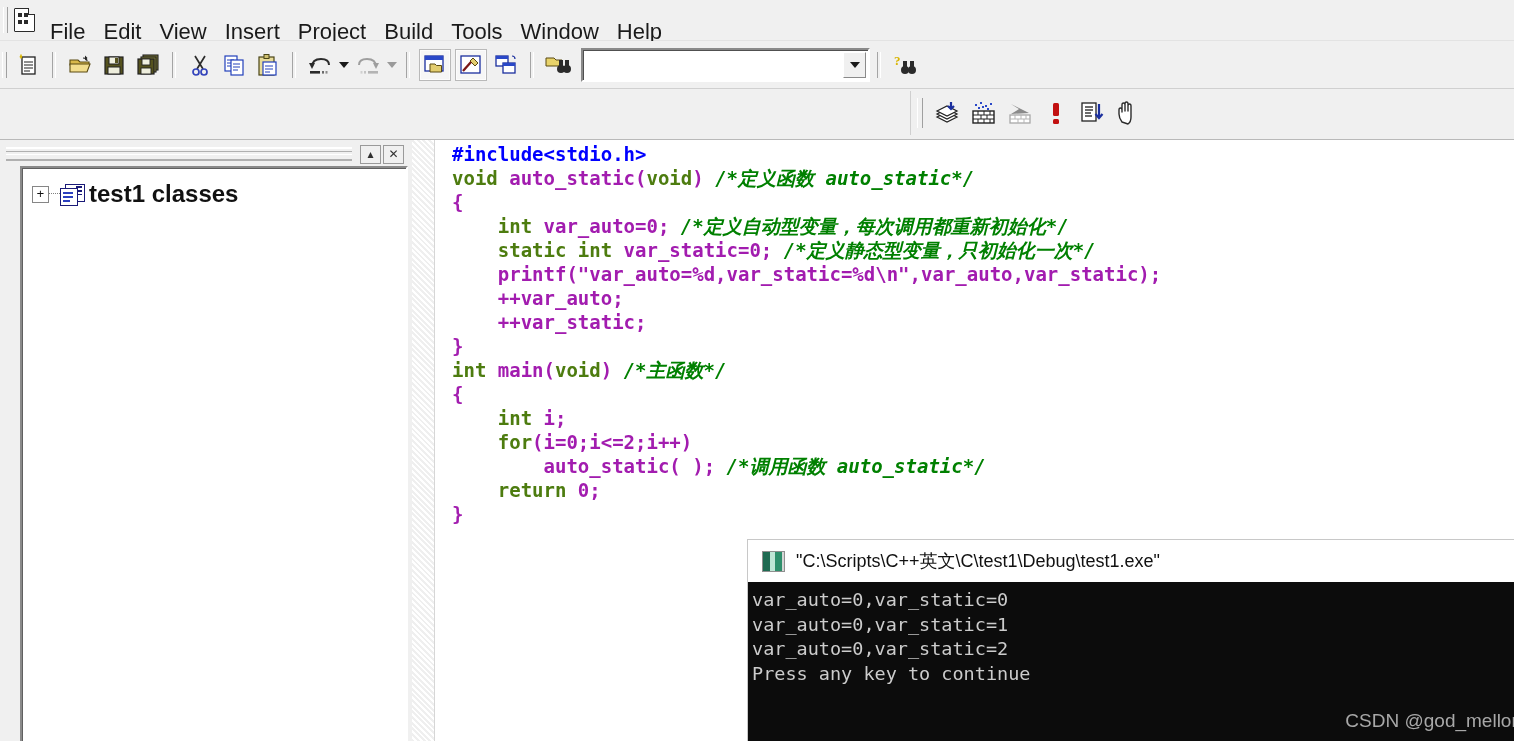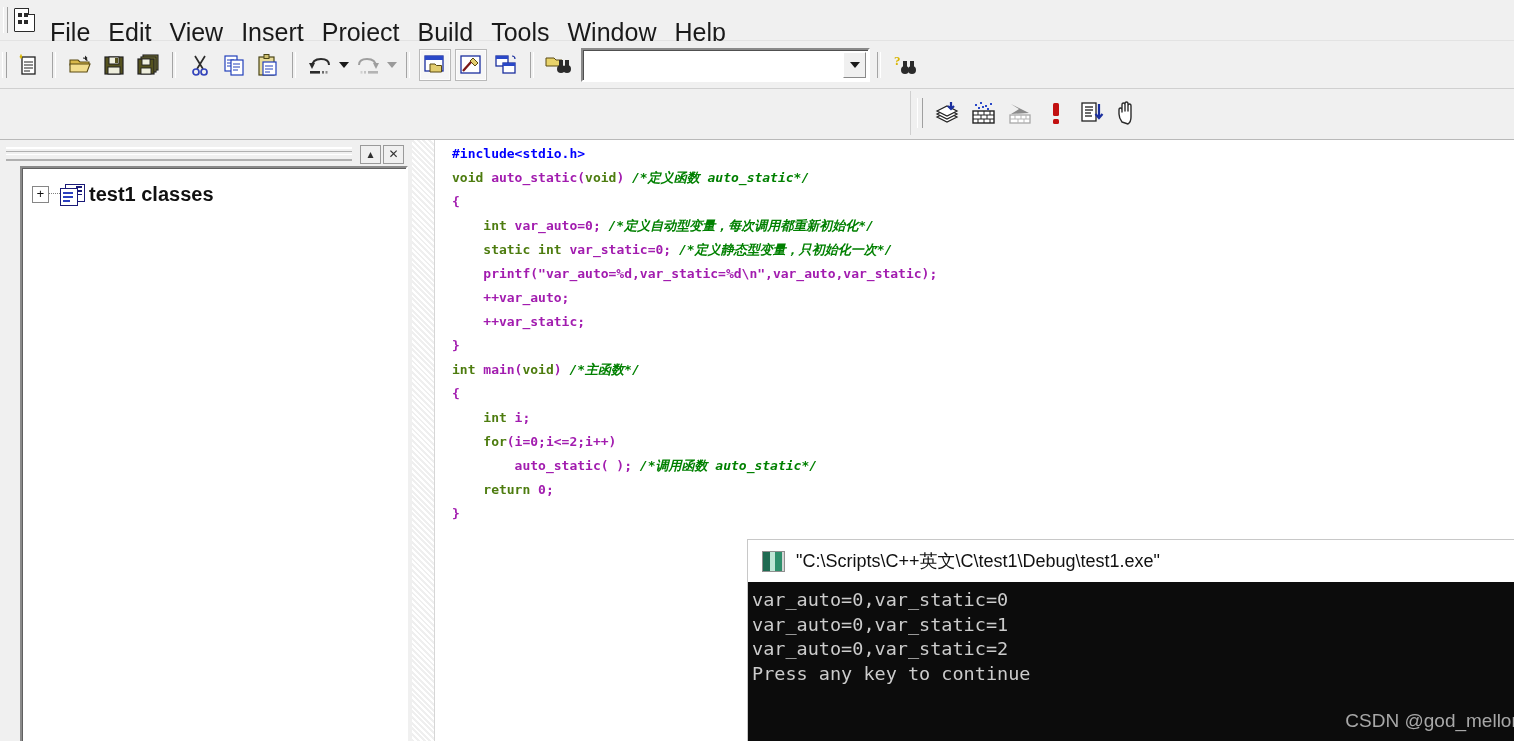--- a/index.html
+++ b/index.html
@@ -36,21 +36,21 @@
     position:absolute;right:-1px;top:-1px;width:6px;height:6px;
     background:#f0f0f0;border-left:1.5px solid #2b2b2b;border-bottom:1.5px solid #2b2b2b;
   }
   .doc-icon .sq{position:absolute;background:#2b2b2b;}
   .doc-icon .s1{left:3px;top:4px;width:4px;height:4px;}
   .doc-icon .s2{left:9px;top:4px;width:4px;height:4px;}
   .doc-icon .s3{left:3px;top:11px;width:4px;height:4px;}
   .doc-icon .s4{left:9px;top:11px;width:4px;height:4px;}
 
   .menu-item{
-    font-size:25px;color:#1a1a1a;padding:2px 9px;cursor:default;
+    font-size:22px;color:#1a1a1a;padding:2px 9px;cursor:default;
     line-height:24px;white-space:nowrap;margin-top:24px;
   }
   .menu-item u{text-decoration:underline;}
 
   
   .toolbar{
     position:absolute;left:0;top:41px;width:1514px;height:47px;
     background:#f0f0f0;display:flex;align-items:center;
     border-bottom:1px solid #d0d0d0;
   }
@@ -169,39 +169,39 @@
   .folder-icon .ln{position:absolute;background:#2b3fbf;height:2px;left:3px;}
   .folder-icon .l1{top:8px;width:10px;}
   .folder-icon .l2{top:12px;width:10px;}
   .folder-icon .l3{top:16px;width:7px;}
   .folder-icon .dots{
     position:absolute;left:16px;top:2px;width:6px;height:9px;
     background:repeating-linear-gradient(#1a1a78 0 2px,#ffffff 2px 4px);
   }
   .tree-label{
     font-family:"Liberation Sans", sans-serif;
-    font-size:20px;font-weight:bold;color:#111111;letter-spacing:0px;
+    font-size:24px;font-weight:bold;color:#111111;letter-spacing:0px;
     white-space:nowrap;
   }
 
   
   .editor-outer{
     position:absolute;left:412px;top:140px;width:1102px;height:601px;
     background:#ffffff;
   }
   .editor-gutter{
     position:absolute;left:0;top:0;width:22px;height:601px;
     background:
       repeating-linear-gradient(45deg,#efefef 0 2px,#ffffff 2px 4px);
     border-right:1px solid #d6d6d6;
   }
   .code{
     position:absolute;left:40px;top:2px;right:0;bottom:0;
     font-family:"DejaVu Sans Mono","Liberation Mono", monospace;
-    font-size:13px;
+    font-size:19px;
     line-height:24px;
     font-weight:bold;
     color:#000000;
     white-space:pre;
     letter-spacing:0px;
   }
   .code .kw{color:#4d7c0f;}
   .code .pp{color:#0000ff;}
   .code .cm{color:#008000;font-style:italic;}
   .code .pl{color:#a21caf;}

